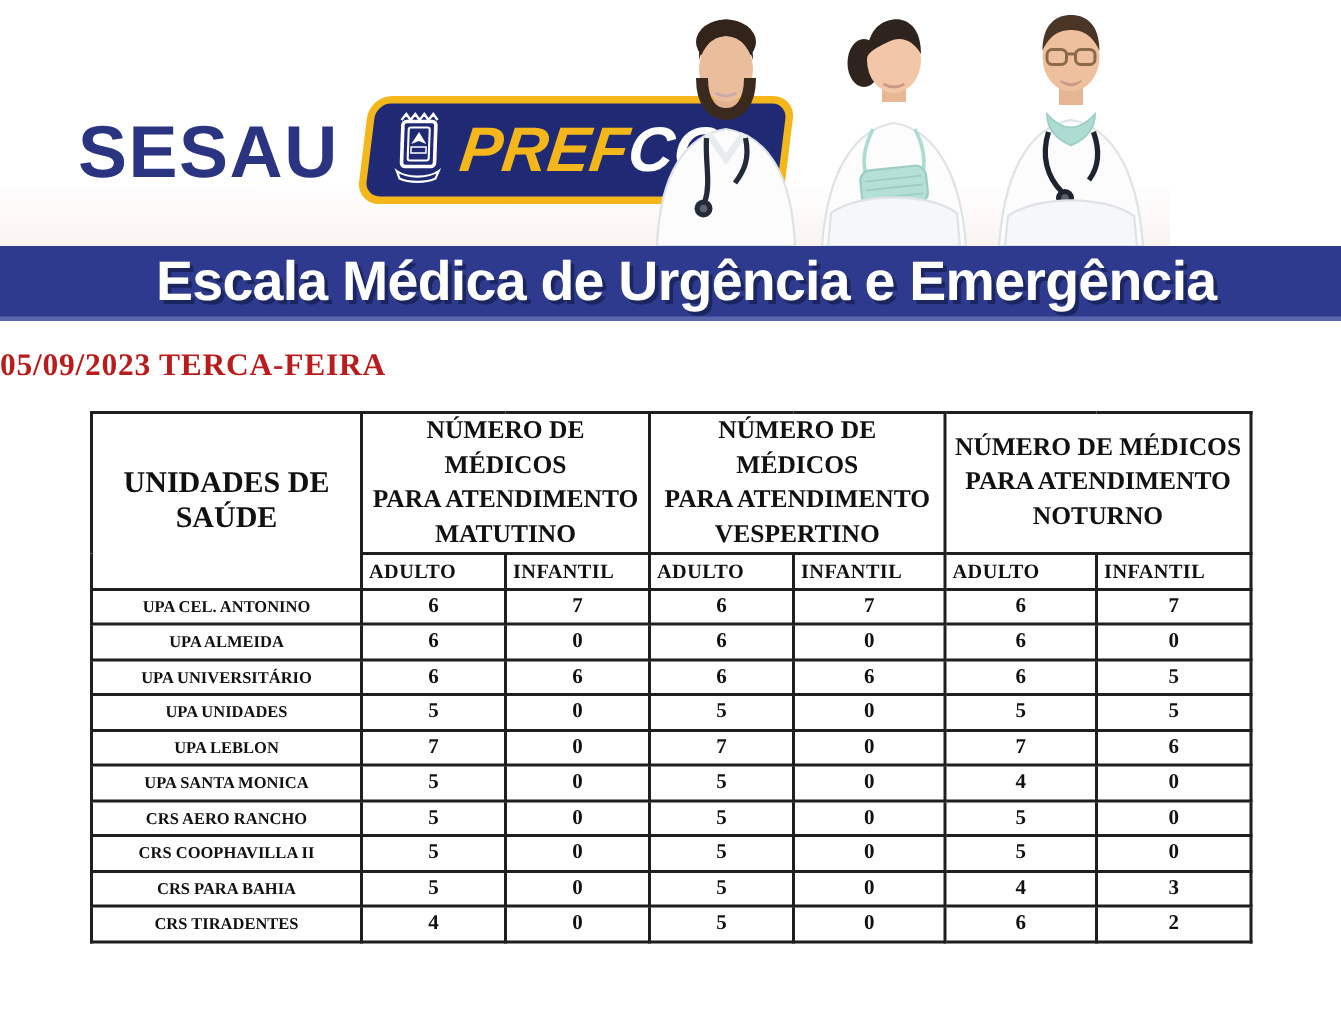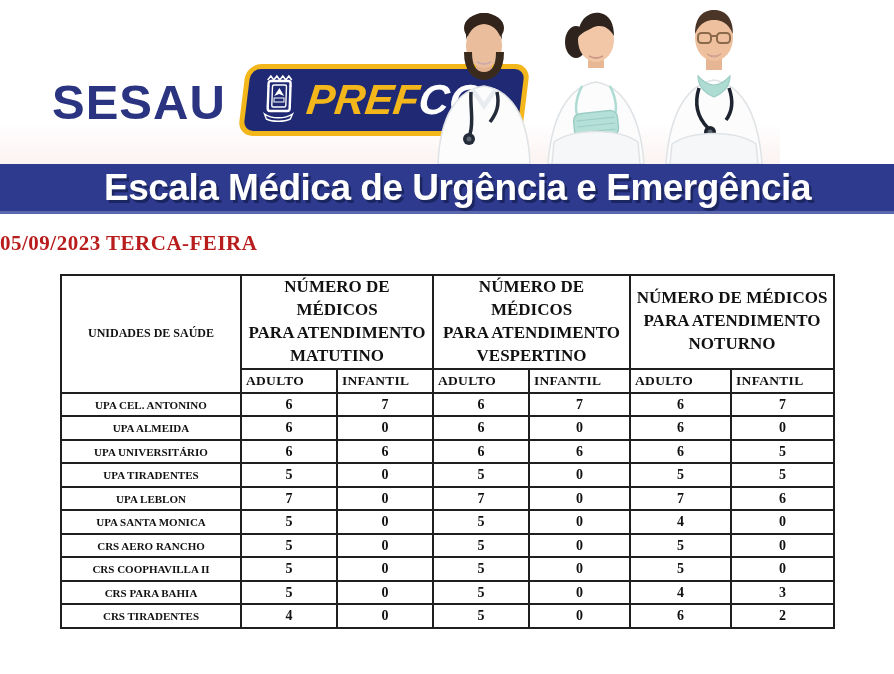--- a/index.html
+++ b/index.html
@@ -45,21 +45,21 @@
   table.sched{
     position:absolute;left:60px;top:274px;width:773px;
     border-collapse:collapse;table-layout:fixed;
     font-family:"Liberation Serif",serif;color:#111;
   }
   table.sched th,table.sched td{border:2px solid #1f1f1f;padding:0 4px;}
   th.group-h{
     height:54px;font-size:17px;font-weight:bold;line-height:1.35;
     text-align:center;white-space:pre-line;
   }
-  th.unit-h{font-size:12px;font-weight:bold;text-align:center;}
+  th.unit-h{font-size:20px;font-weight:bold;text-align:center;}
   th.sub-h{height:22px;font-size:13.5px;font-weight:bold;text-align:left;letter-spacing:0.3px;}
   tbody tr{height:23.5px;}
   tbody th.unit{font-size:11px;font-weight:bold;text-align:center;white-space:nowrap;}
   tbody td.val{font-size:14px;font-weight:bold;text-align:center;}
 </style>
 </head>
 <body>
 
 <div class="header">
   <div class="sesau">SESAU</div>
@@ -193,21 +193,21 @@
     <tr>
       <th class="unit">UPA UNIVERSITÁRIO</th>
       <td class="val">6</td>
       <td class="val">6</td>
       <td class="val">6</td>
       <td class="val">6</td>
       <td class="val">6</td>
       <td class="val">5</td>
     </tr>
     <tr>
-      <th class="unit">UPA TIRADENTES</th>
+      <th class="unit">UPA UNIDADES</th>
       <td class="val">5</td>
       <td class="val">0</td>
       <td class="val">5</td>
       <td class="val">0</td>
       <td class="val">5</td>
       <td class="val">5</td>
     </tr>
     <tr>
       <th class="unit">UPA LEBLON</th>
       <td class="val">7</td>

